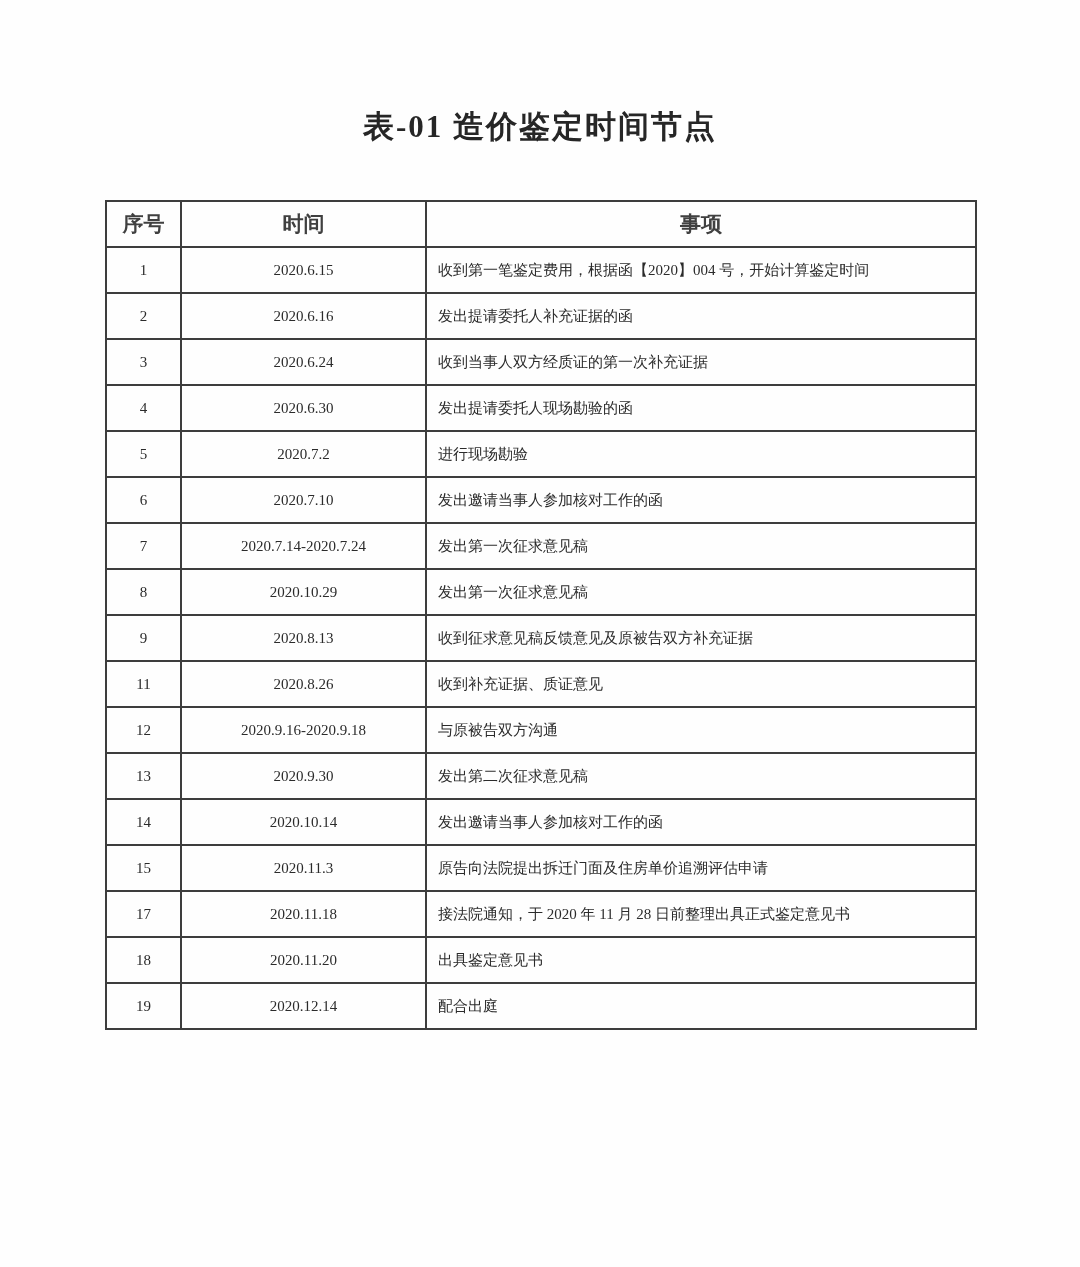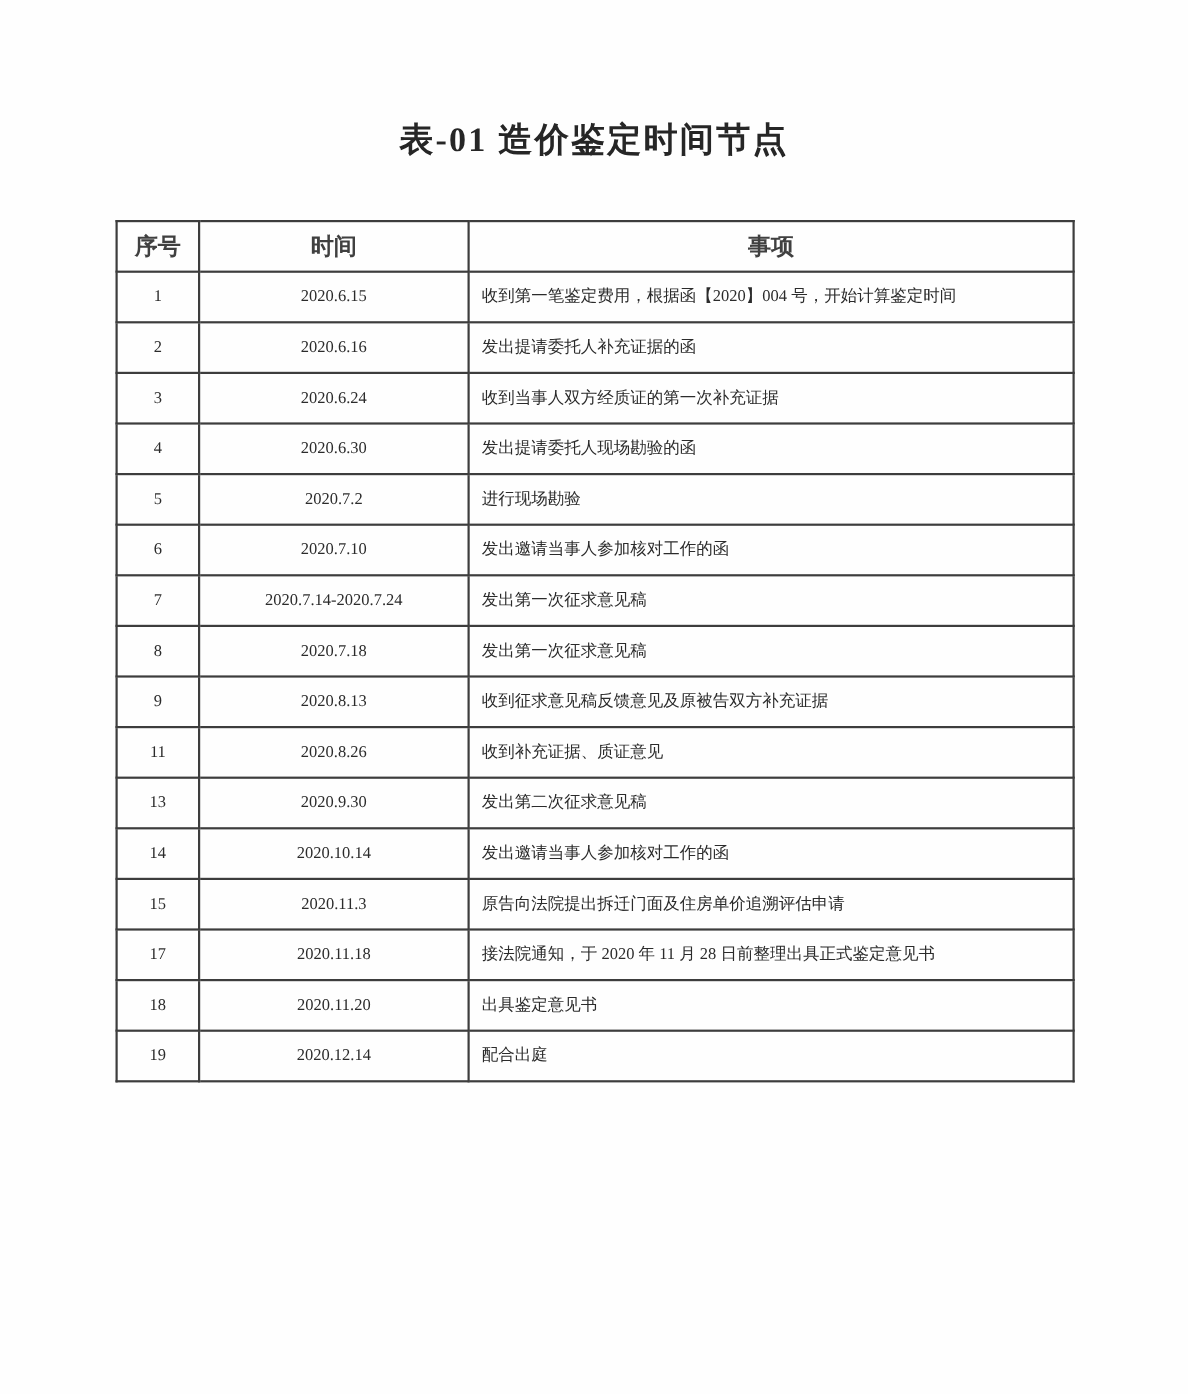--- a/index.html
+++ b/index.html
@@ -125,37 +125,42 @@
     </tr>
 
     <tr>
       <td class="col-no">7</td>
       <td class="col-time">2020.7.14-2020.7.24</td>
       <td class="col-event">发出第一次征求意见稿</td>
     </tr>
 
     <tr>
       <td class="col-no">8</td>
-      <td class="col-time">2020.7.18</td>
+      <td class="col-time">2020.10.29</td>
       <td class="col-event">发出第一次征求意见稿</td>
     </tr>
 
     <tr>
       <td class="col-no">9</td>
       <td class="col-time">2020.8.13</td>
       <td class="col-event">收到征求意见稿反馈意见及原被告双方补充证据</td>
     </tr>
 
     <tr>
       <td class="col-no">11</td>
       <td class="col-time">2020.8.26</td>
       <td class="col-event">收到补充证据、质证意见</td>
     </tr>
 
 
+    <tr>
+      <td class="col-no">12</td>
+      <td class="col-time">2020.9.16-2020.9.18</td>
+      <td class="col-event">与原被告双方沟通</td>
+    </tr>
 
     <tr>
       <td class="col-no">13</td>
       <td class="col-time">2020.9.30</td>
       <td class="col-event">发出第二次征求意见稿</td>
     </tr>
 
     <tr>
       <td class="col-no">14</td>
       <td class="col-time">2020.10.14</td>

